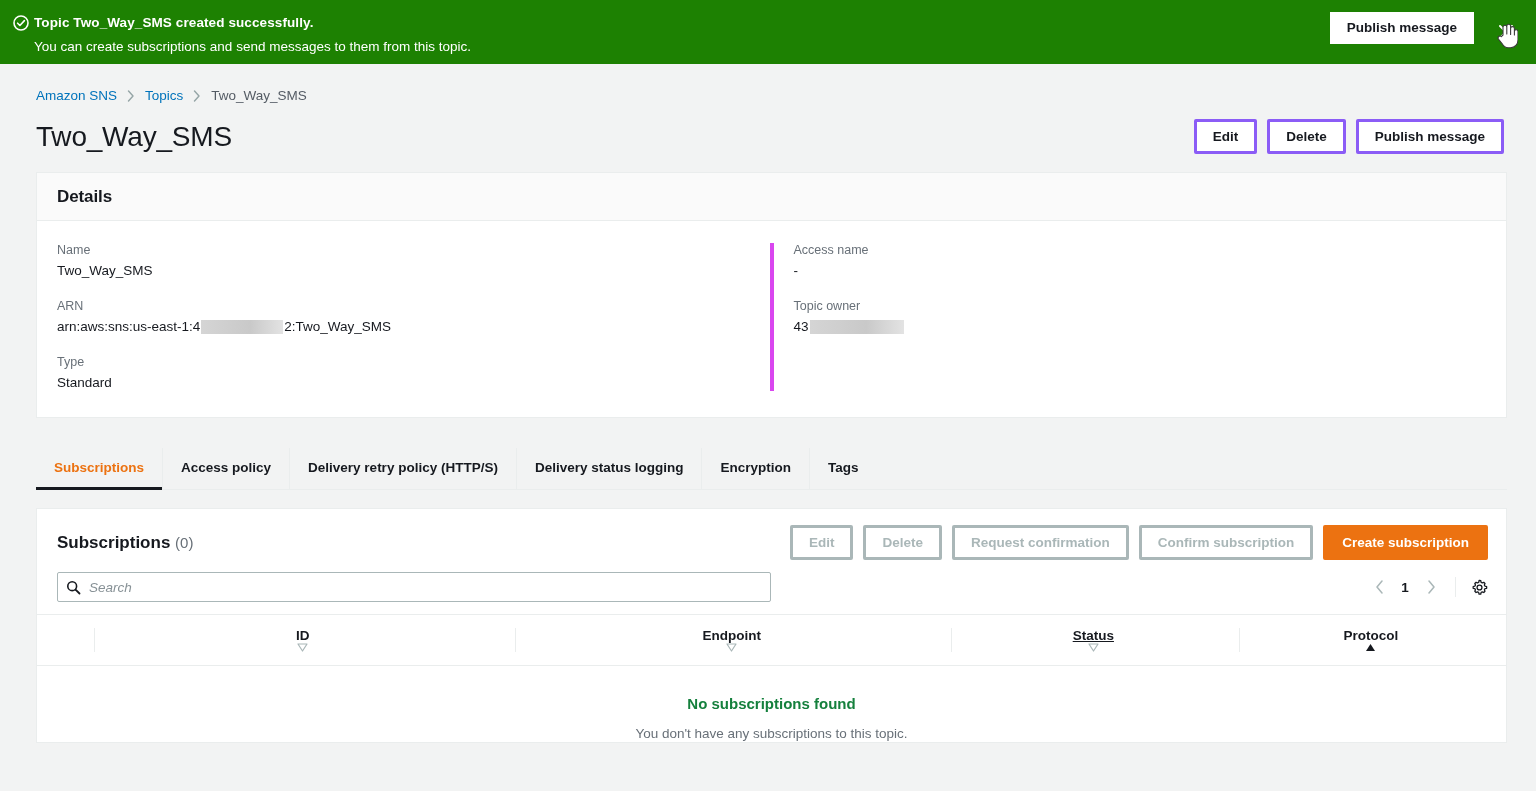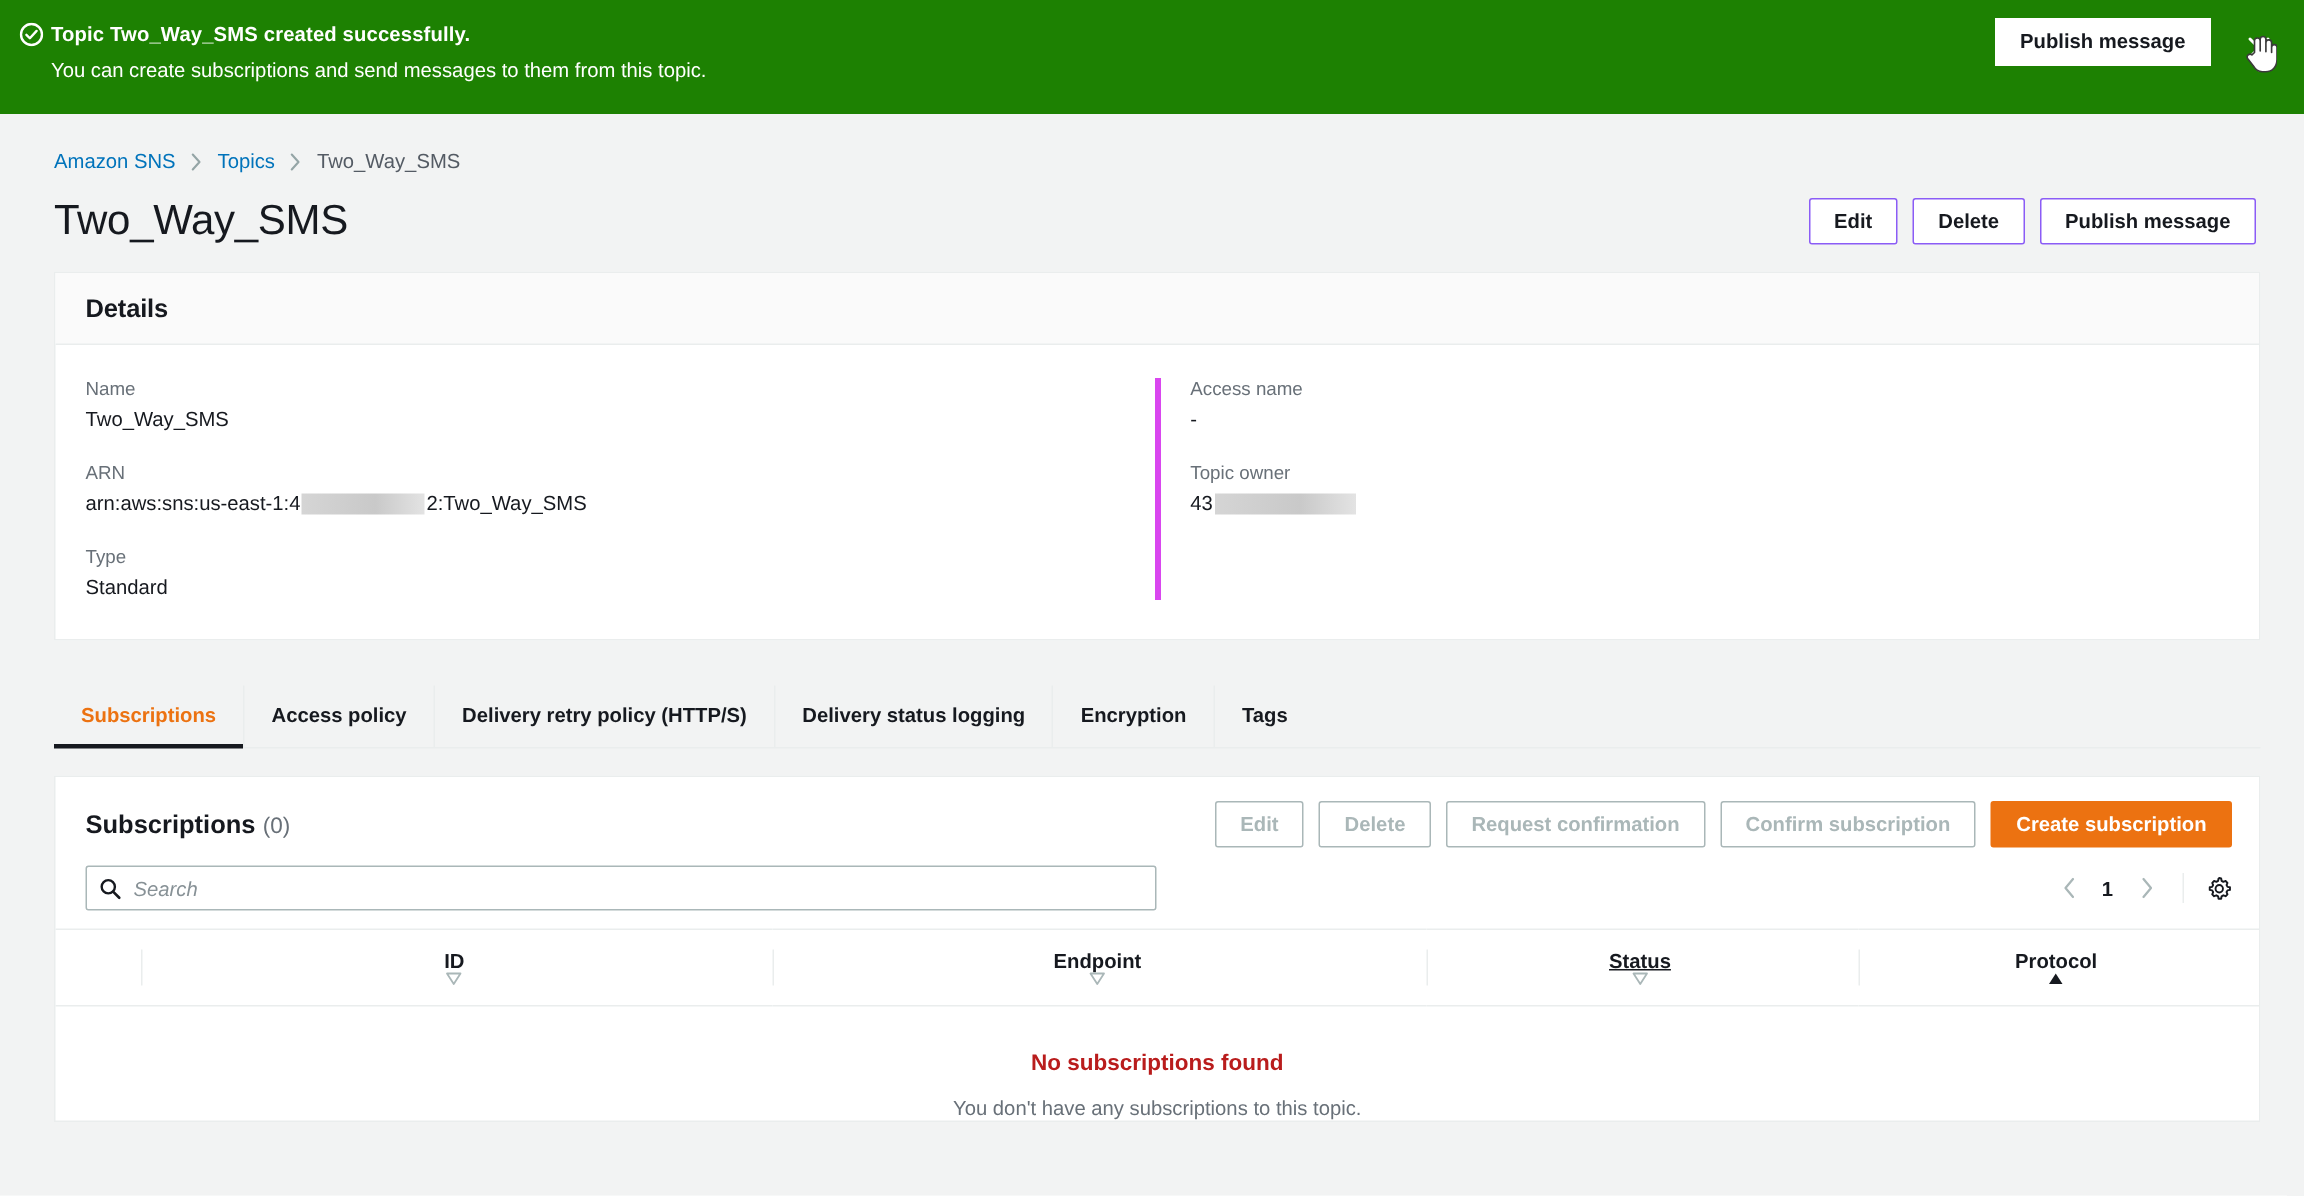--- a/index.html
+++ b/index.html
@@ -10,21 +10,21 @@
     overflow: hidden;
     background: #ffffff;
     font-family: "Liberation Sans", sans-serif;
     color: #16191f;
   }
 
   
   .flashbar {
     position: relative;
     width: 1536px;
-    height: 76px;
+    height: 64px;
     background: #1d8102;
     color: #ffffff;
     display: flex;
     align-items: flex-start;
     padding: 13px 0 0 0;
   }
   .flash-icon {
     width: 26px;
     margin-left: 8px;
     margin-top: 2px;
@@ -121,21 +121,21 @@
   .page-title {
     font-size: 28px;
     font-weight: normal;
     margin: 0;
     letter-spacing: -.2px;
     color: #16191f;
   }
   .title-actions { display: flex; gap: 0px; }
   .btn {
     background: #ffffff;
-    border: 1px solid #8b5cf6;
+    border: 3px solid #8b5cf6;
     border-radius: 2px;
     color: #16191f;
     font-family: "Liberation Sans", sans-serif;
     font-size: 13.5px;
     font-weight: bold;
     padding: 7px 16px;
     cursor: pointer;
     white-space: nowrap;
     margin-left: 10px;
   }
@@ -335,21 +335,21 @@
   th.col-id .th-inner { padding-left: 14px; }
   .sort-icon { display: flex; align-items: center; }
 
   .empty-state {
     text-align: center;
     padding-top: 28px;
   }
   .empty-title {
     font-size: 15px;
     font-weight: bold;
-    color: #b91c1c;
+    color: #15803d;
     margin: 0 0 14px 0;
   }
   .empty-sub {
     font-size: 13.5px;
     color: #687078;
     margin: 0;
   }
 </style>
 </head>
 <body>

